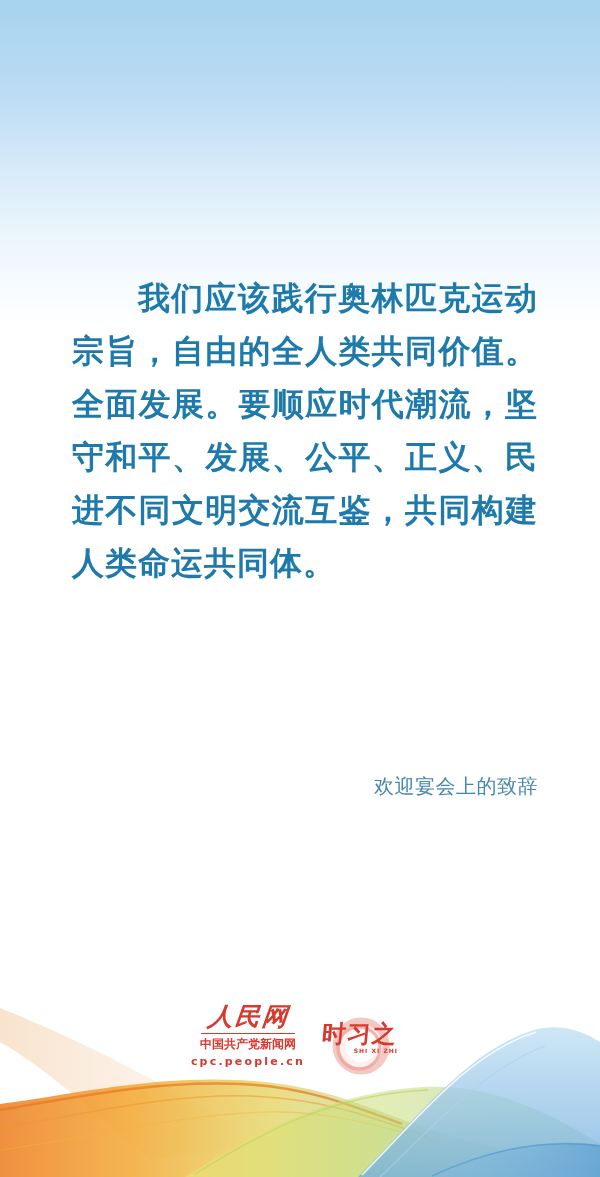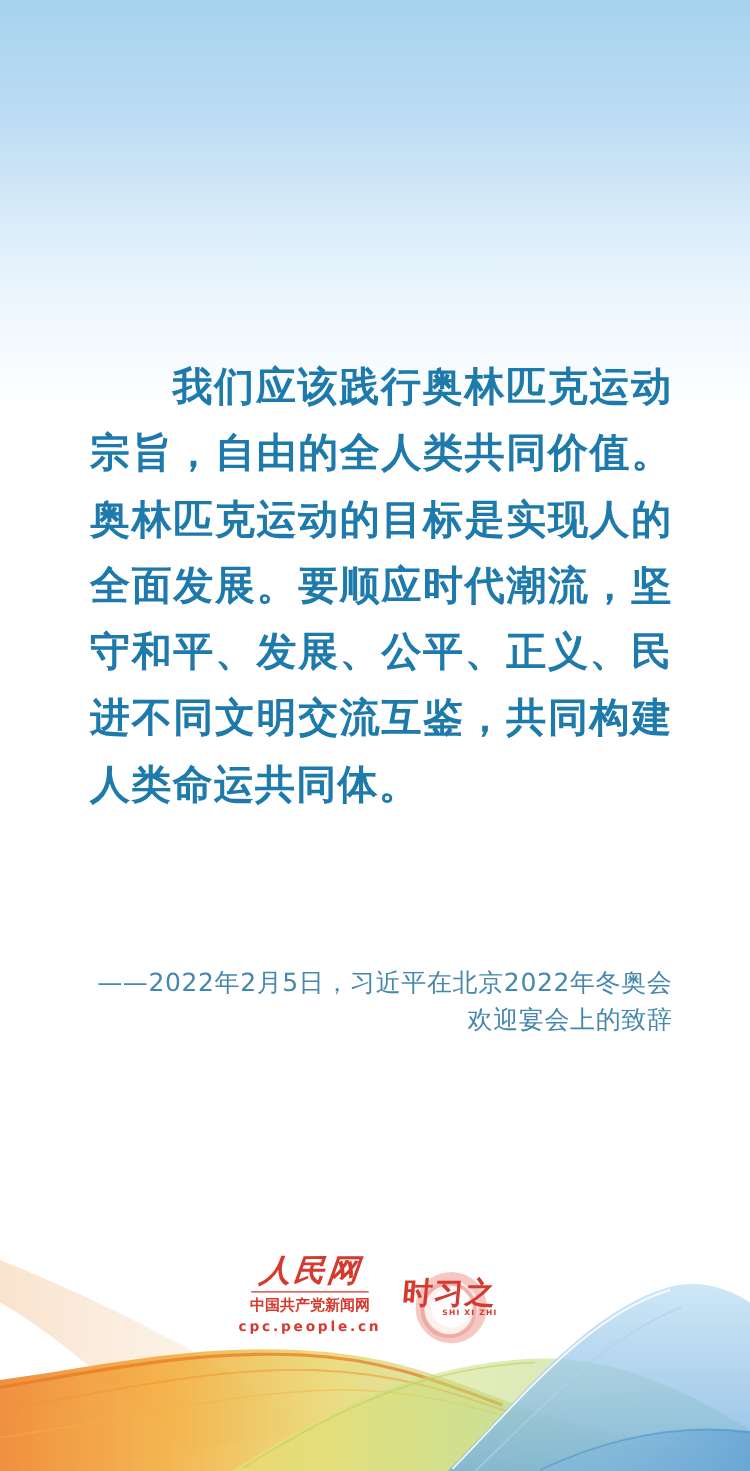--- a/index.html
+++ b/index.html
@@ -3,21 +3,21 @@
 <meta charset="utf-8">
 <style>
   html,body{margin:0;padding:0;}
   body{width:600px;height:1177px;overflow:hidden;font-family:"DejaVu Sans","Liberation Sans",sans-serif;}
   .poster{
     position:relative;width:600px;height:1177px;overflow:hidden;
     background:linear-gradient(180deg,#a6d3ef 0%,#bcdcf3 8%,#d9ecf9 15%,#eef7fd 21%,#ffffff 28%,#ffffff 100%);
   }
   
   .quote{
-    position:absolute;top:283px;left:72px;width:466px;
+    position:absolute;top:272px;left:72px;width:466px;
     color:#1d7aab;
     font-family:"DejaVu Serif","Liberation Serif",serif;
     font-size:32px;line-height:53px;letter-spacing:1px;
     font-weight:600;
   }
   .quote .line{
     text-align:justify;text-align-last:justify;
     height:53px;white-space:nowrap;
   }
   .quote .line.first{text-indent:66px;}
@@ -58,29 +58,27 @@
   .waves{position:absolute;left:0;bottom:0;width:600px;height:185px;}
 </style>
 </head>
 <body>
 
 <div class="poster">
 
   <div class="quote">
     <div class="line first">我们应该践行奥林匹克运动</div>
     <div class="line">宗旨，自由的全人类共同价值。</div>
-    <div class="line">奥林匹克运动的目标是实现人的</div>
     <div class="line">全面发展。要顺应时代潮流，坚</div>
     <div class="line">守和平、发展、公平、正义、民</div>
     <div class="line">进不同文明交流互鉴，共同构建</div>
     <div class="line last">人类命运共同体。</div>
   </div>
 
   <div class="attribution">
-    <div>——2022年2月5日，习近平在北京2022年冬奥会</div>
     <div>欢迎宴会上的致辞</div>
   </div>
 
   <div class="logos">
     <div class="people-logo">
       <div class="people-script">人民网</div>
       <div class="people-rule"></div>
       <div class="people-site">中国共产党新闻网</div>
       <div class="people-domain">cpc.people.cn</div>
     </div>

